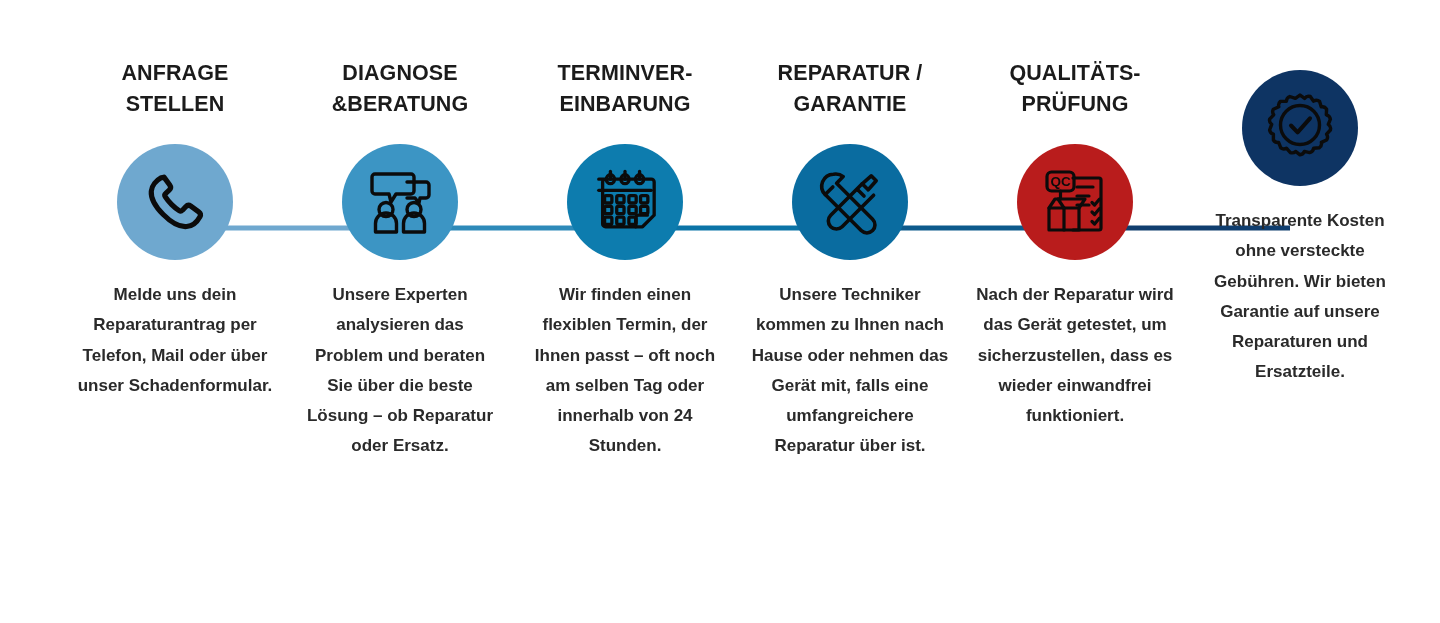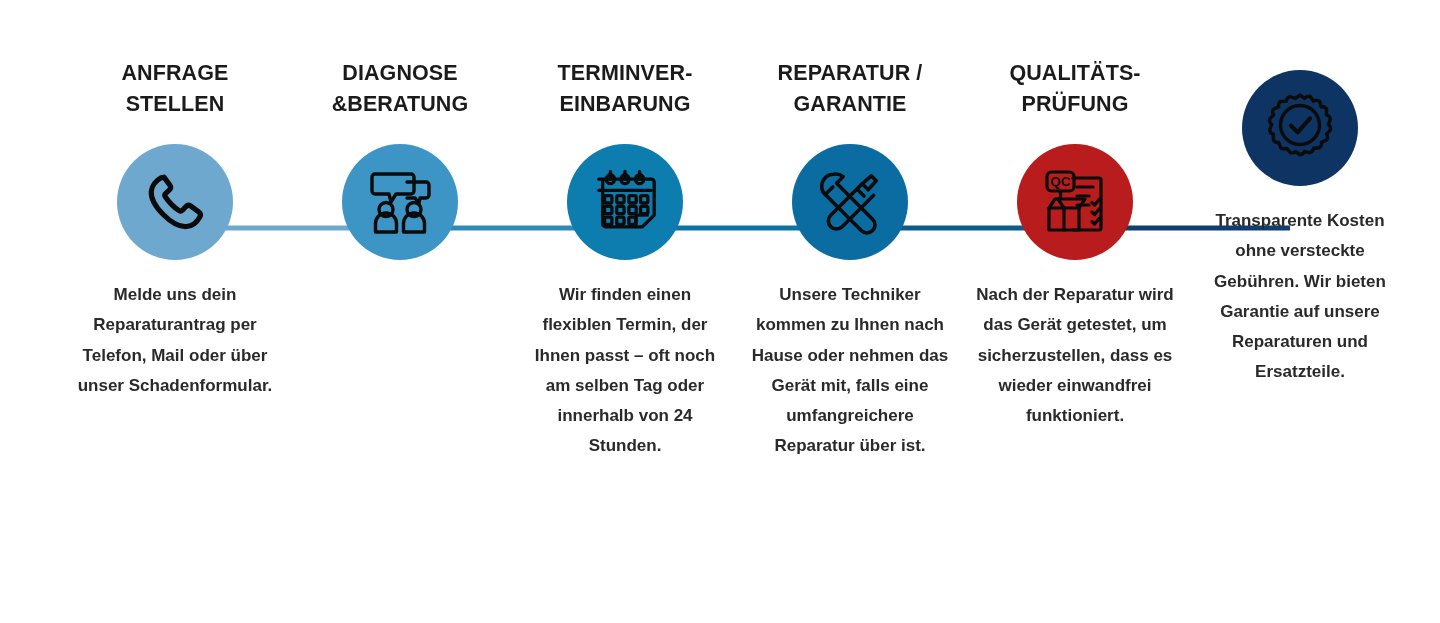--- a/index.html
+++ b/index.html
@@ -141,20 +141,21 @@
 
             <circle cx="22" cy="43.5" r="7"></circle>
             <path d="M11.5 66 v-8.5 a10.5 10.5 0 0 1 21 0 V66 z"></path>
 
             <circle cx="50" cy="43.5" r="7"></circle>
             <path d="M39.5 66 v-8.5 a10.5 10.5 0 0 1 21 0 V66 z"></path>
           </svg>
         </span>
       </div>
 
+      <div class="step-desc">Unsere Experten analysieren das Problem und beraten Sie über die beste Lösung – ob Reparatur oder Ersatz.</div>
     </div>
 
     <div class="step">
       <div class="step-heading">TERMINVER-
 EINBARUNG</div>
 
       <div class="step-circle" style="background:#0D7CAE;">
         <span>
           <svg width="70" height="70" viewBox="0 0 72 72" fill="none" stroke="#0b0b0b" stroke-width="3.4" stroke-linecap="round" stroke-linejoin="round">
 

